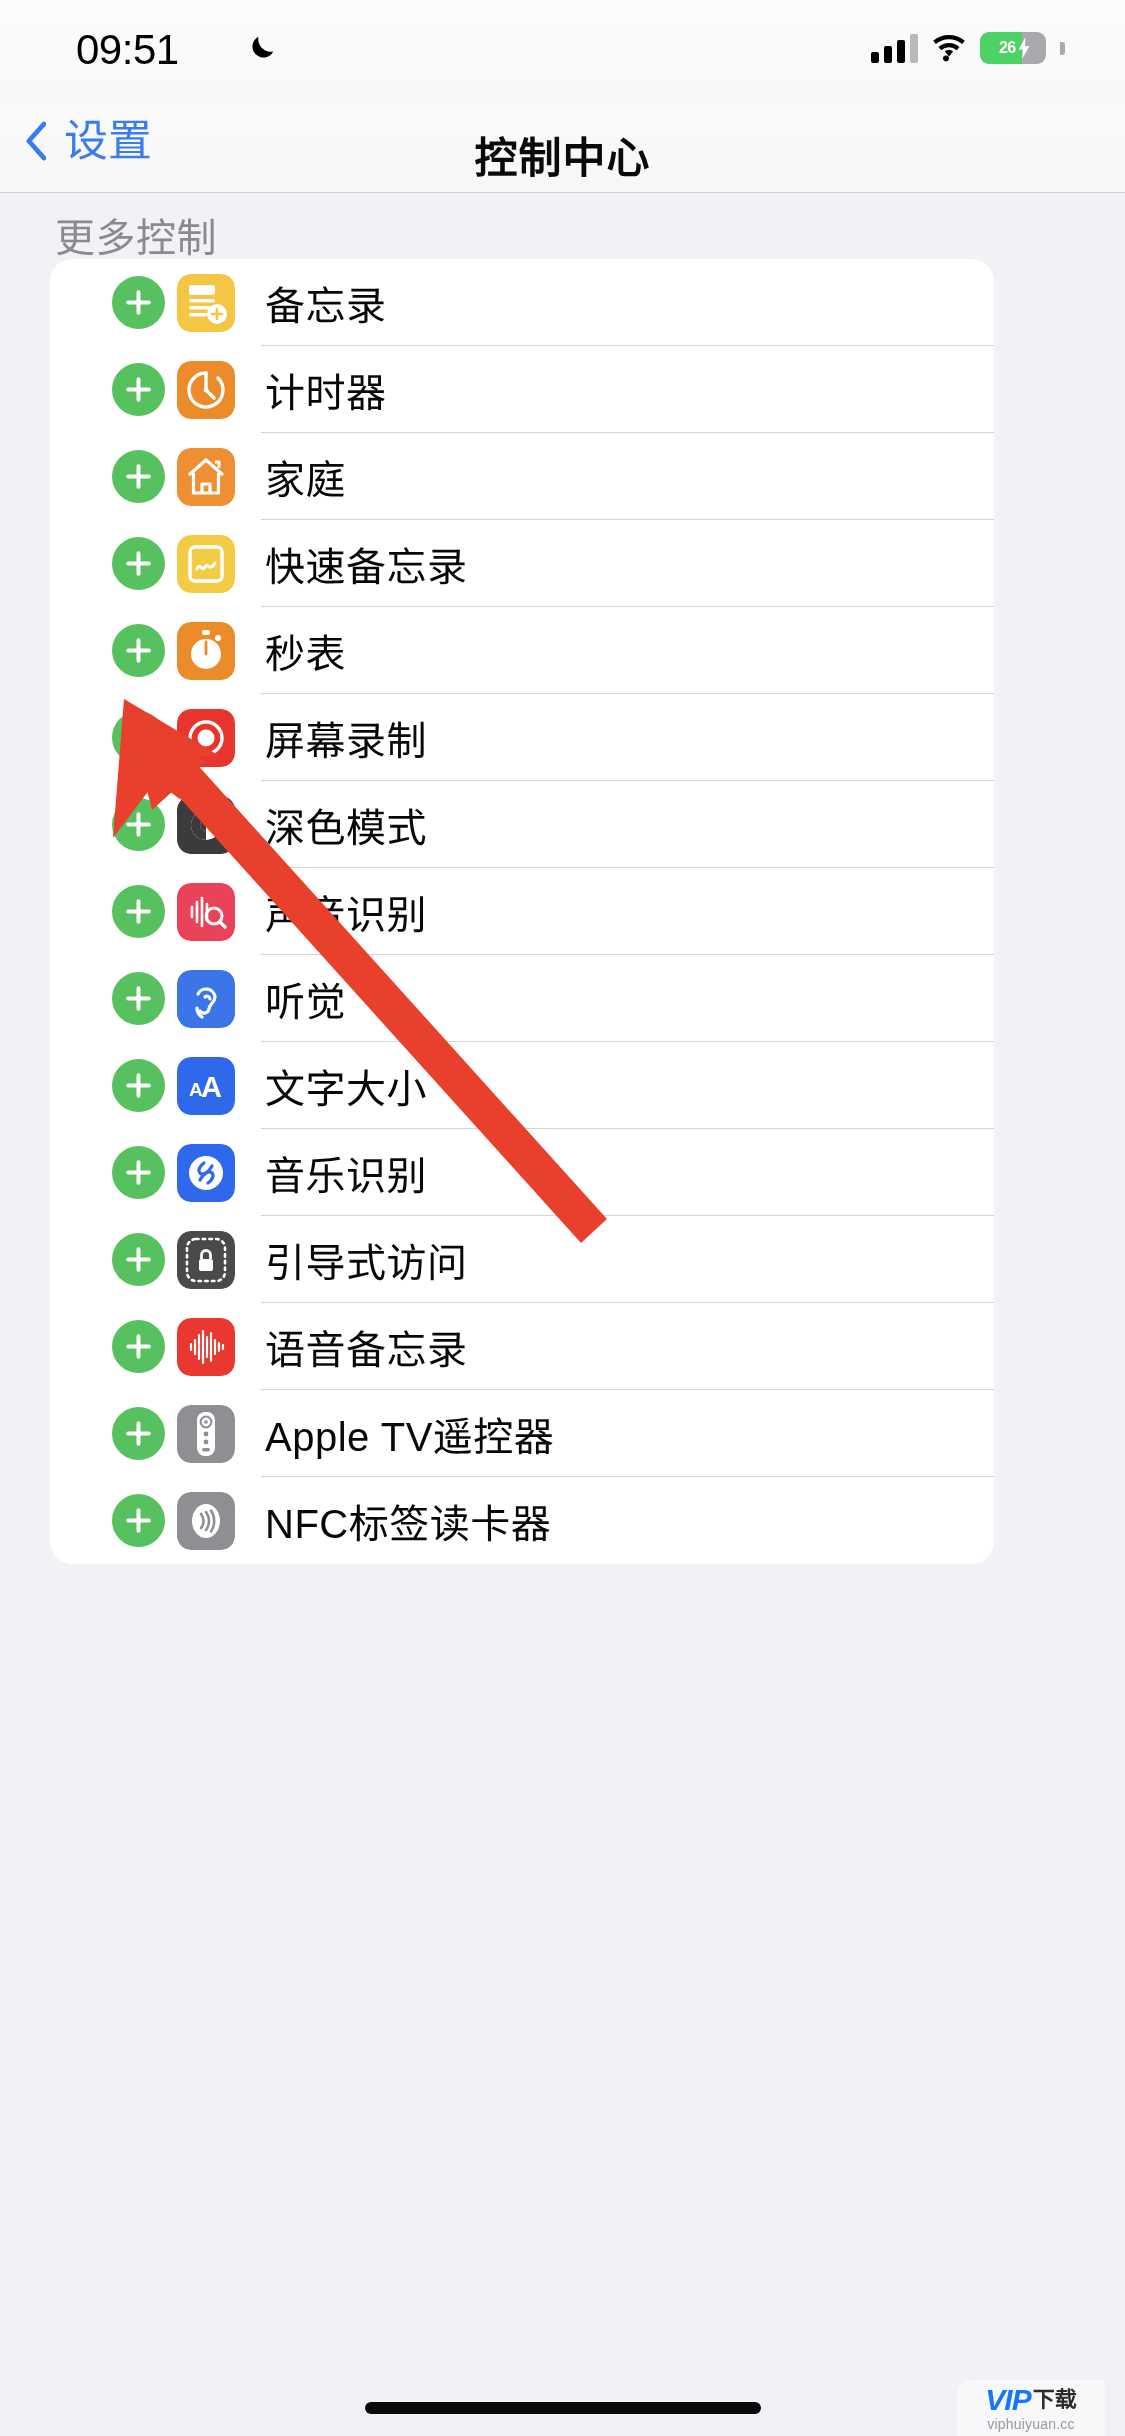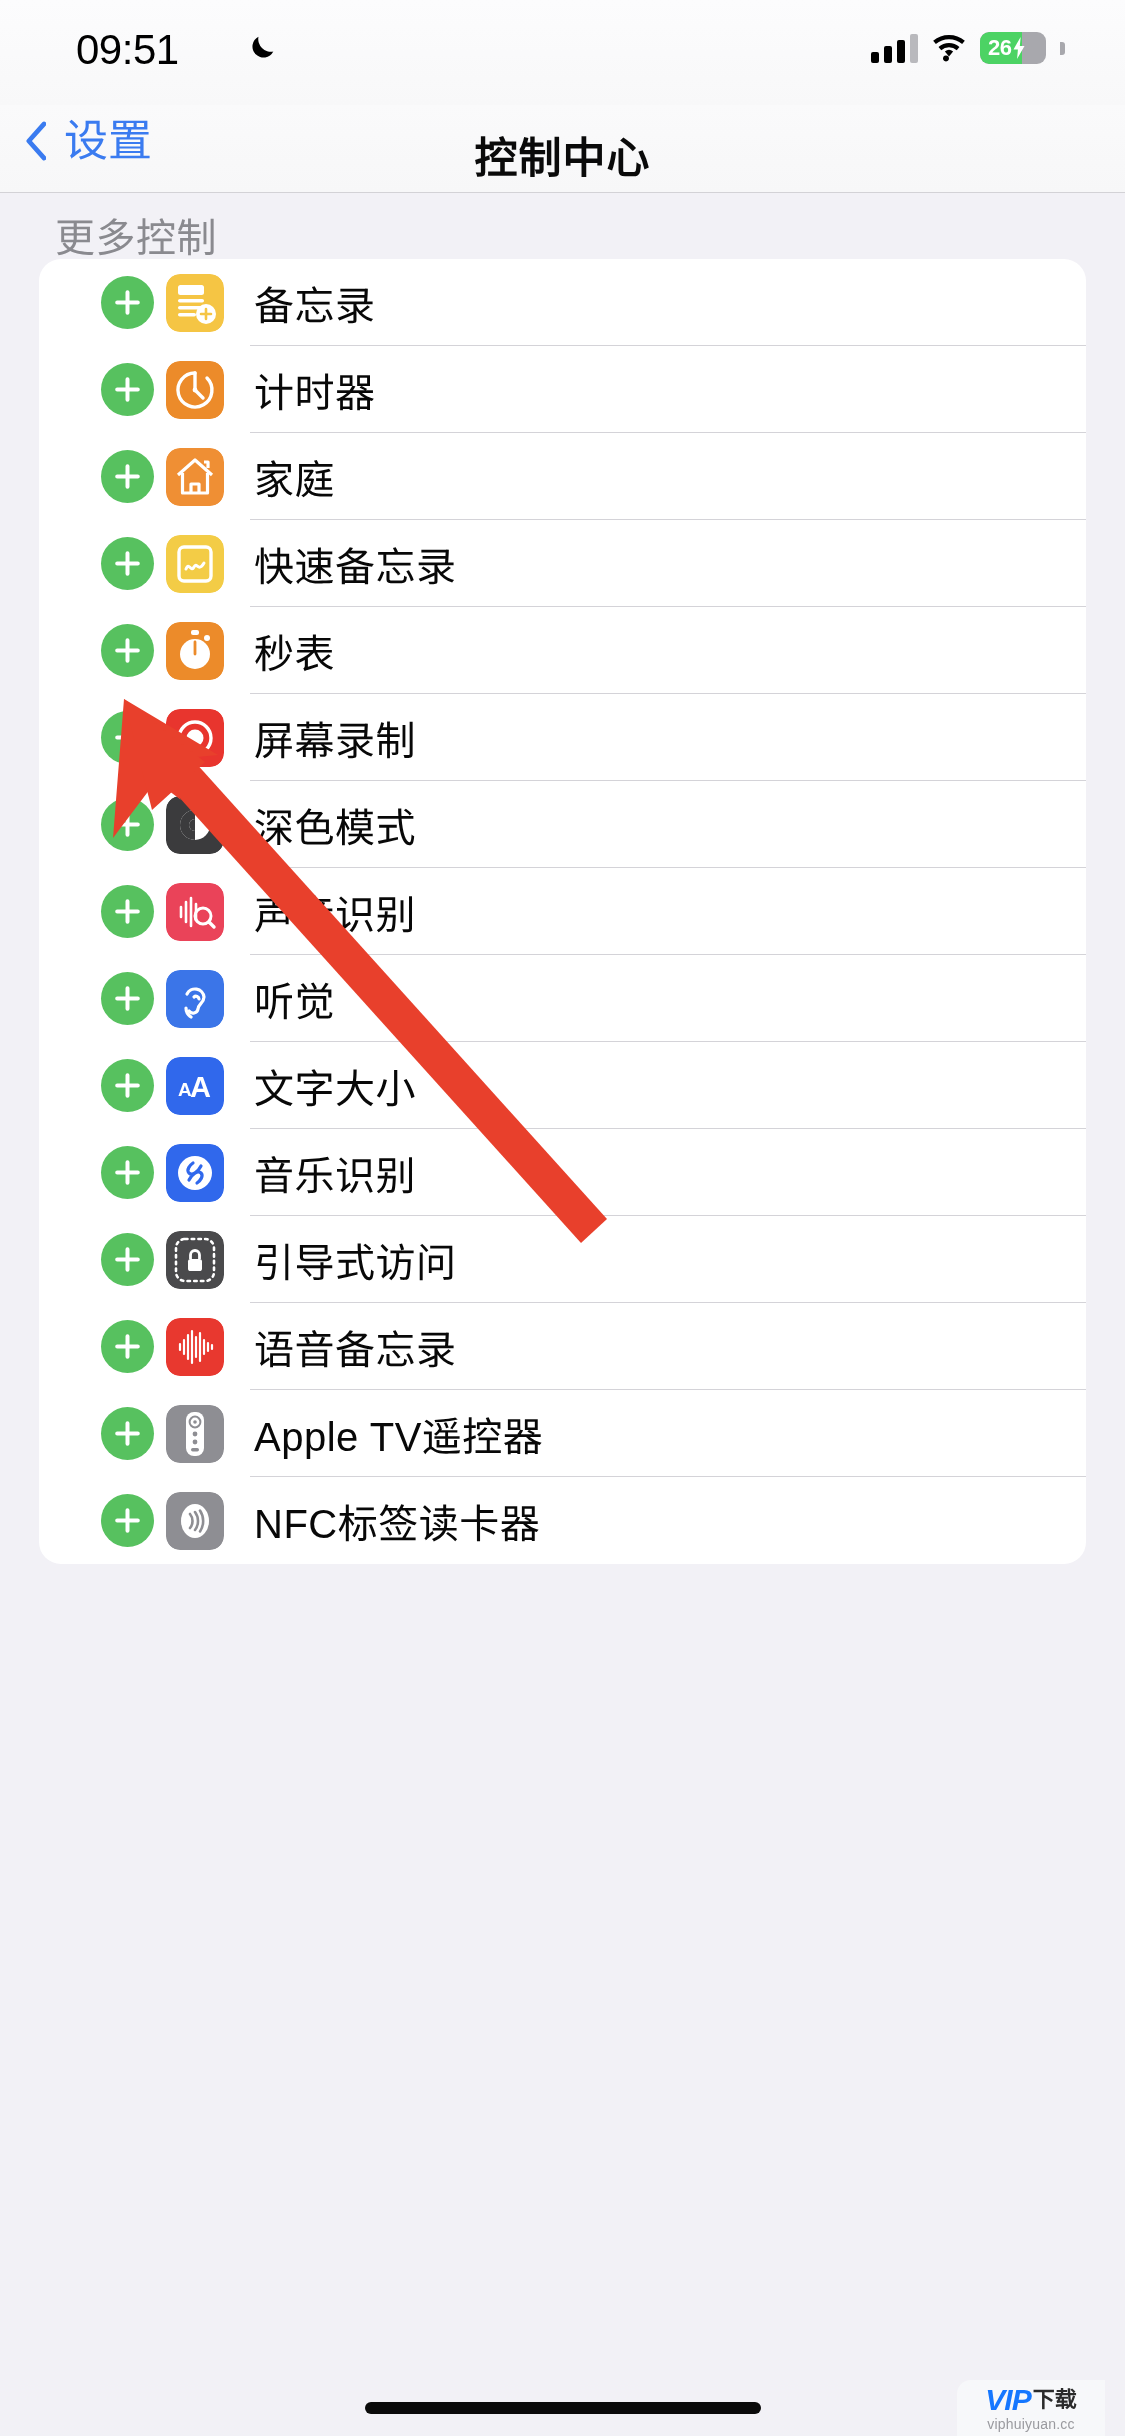--- a/index.html
+++ b/index.html
@@ -46,21 +46,21 @@
     background:#a8a8ad; border-radius:9px;
     display:flex; align-items:center; justify-content:flex-start;
     overflow:hidden;
   }
   .sb-batt .fill{
     position:absolute; left:0; top:0; bottom:0; width:42px;
     background:#4cd364; border-radius:9px 0 0 9px;
   }
   .sb-batt .pct{
     position:relative; z-index:2; color:#fff;
-    font-size:22px; font-weight:bold; padding-left:8px;
+    font-size:16px; font-weight:bold; padding-left:19px;
     letter-spacing:-0.6px;
   }
   .sb-batt .bolt{
     position:relative; z-index:2; width:14px; height:22px; margin-left:1px;
   }
   .sb-batt-cap{
     width:5px; height:13px; background:#a8a8ad;
     border-radius:0 3px 3px 0; margin-left:2px;
   }
 
@@ -84,22 +84,22 @@
   }
 
   
   .section-header{
     position:absolute; top:206px; left:55px;
     font-size:40px; color:#8a8a8f; letter-spacing:0.5px;
   }
 
   
   .card{
-    position:absolute; top:259px; left:39px;
-    width:1047px;
+    position:absolute; top:259px; left:50px;
+    width:944px;
     background:#ffffff;
     border-radius:22px;
     overflow:hidden;
   }
   .row{
     position:relative;
     display:flex; align-items:center;
     height:87px;
     padding-left:62px;
     cursor:pointer;

